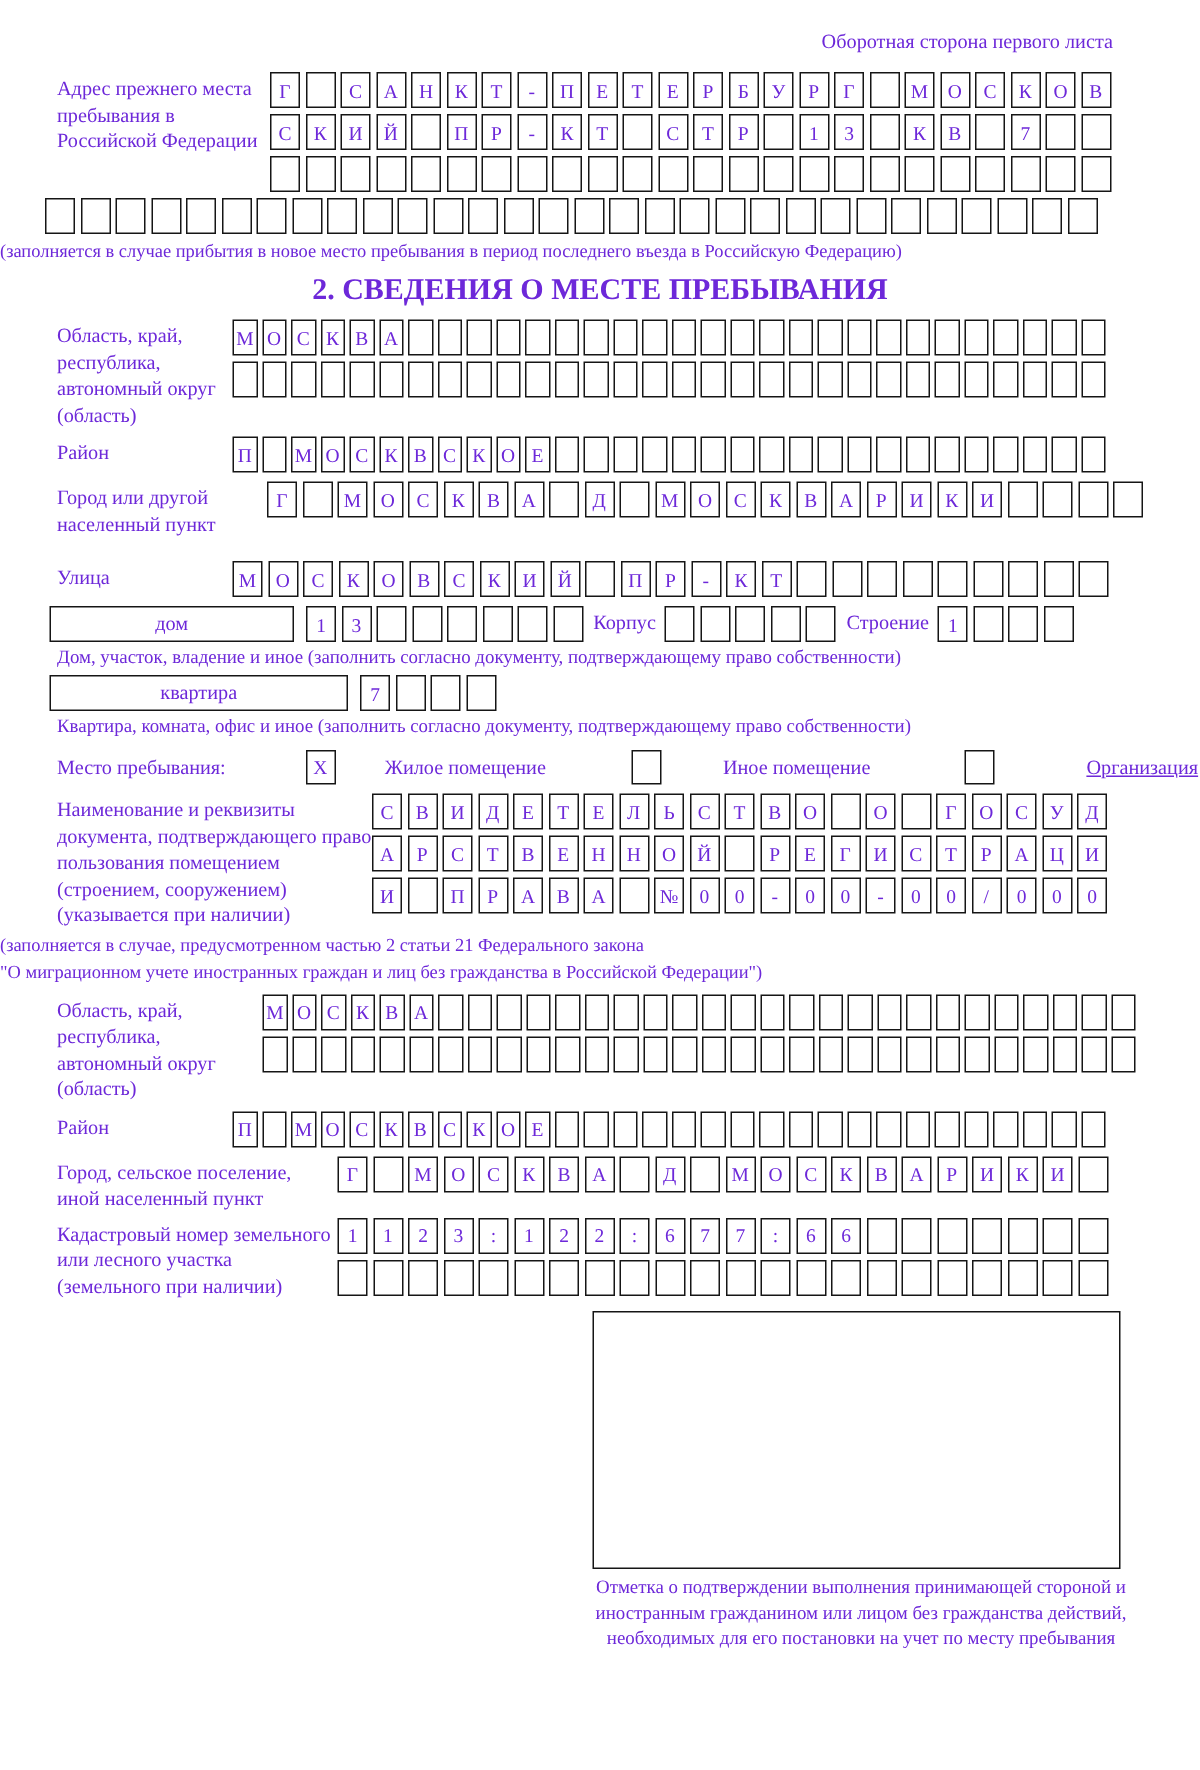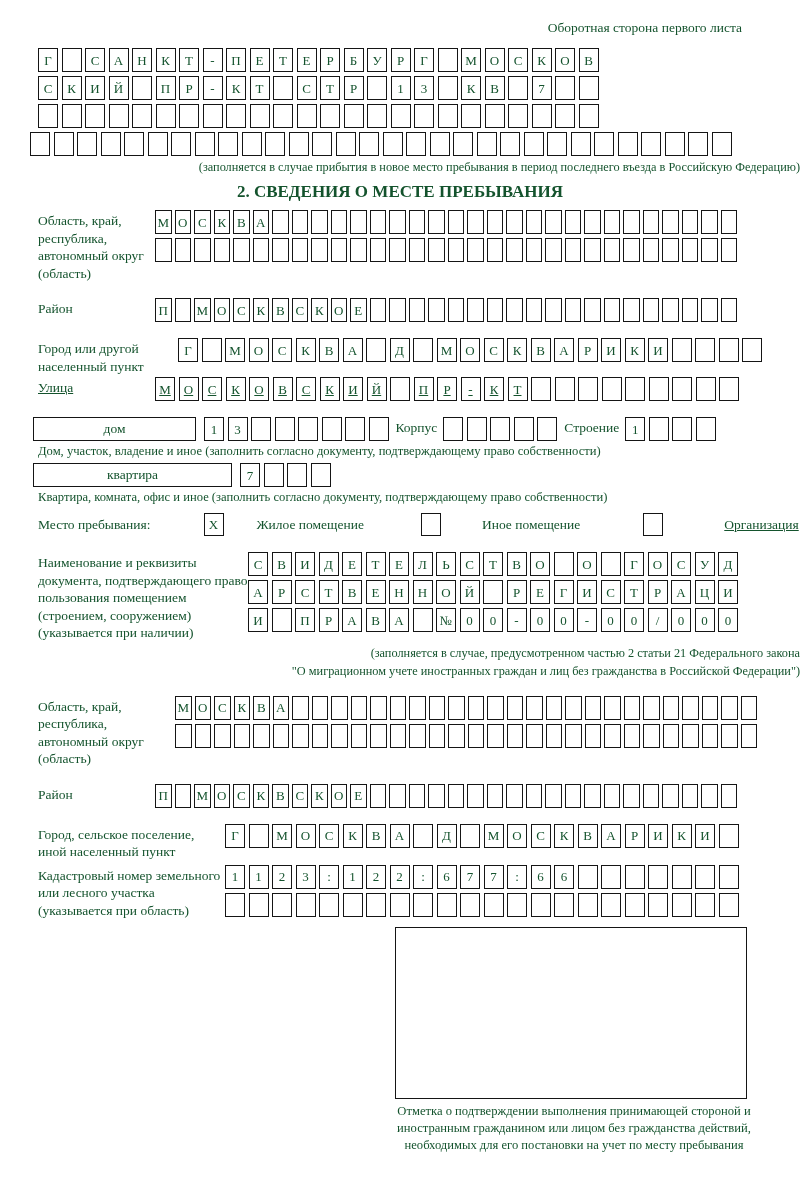--- a/index.html
+++ b/index.html
@@ -1,39 +1,39 @@
 <!DOCTYPE html>
 <html><head>
 <meta charset="utf-8">
 <style>
   html,body{margin:0;padding:0;background:#fff;}
   .page{
-    width:800px;height:1180px;background:#ffffff;color:#14532d;
+    width:800px;height:1180px;background:#ffffff;color:#6d28d9;
     font-family:"Liberation Serif","DejaVu Serif",serif;
     position:relative;overflow:hidden;box-sizing:border-box;padding-top:14px;
   }
   .hdr{ text-align:right;padding:6px 58px 12px 0;font-size:13.5px; }
 
   .fblock{ display:flex;align-items:flex-start;margin-left:38px; }
   .flabel{ font-size:13.5px;line-height:17.5px;padding-top:2px;flex:0 0 auto;box-sizing:border-box; }
 
   .rows{ display:flex;flex-direction:column;gap:4px; }
   .crow{ display:flex;gap:3.5px; }
   .crow.sm{ gap:3px; }
   .cbox{
     box-sizing:border-box;flex:0 0 auto;width:20px;height:24px;
     border:1.5px solid #151515;display:flex;align-items:center;justify-content:center;
     font-size:13px;line-height:1;background:#fff;
   }
   .crow.sm .cbox{ width:16.5px; }
 
-  .note{ font-size:12.3px;text-align:right;margin:4px 0 3px; line-height:1.25;}
+  .note{ font-size:12.3px;text-align:left;margin:4px 0 3px; line-height:1.25;}
   .note-left{ font-size:12.6px;margin:3px 0 4px 38px; }
-  .h2{ font-size:17px;font-weight:bold;text-align:center;margin:7px 0 8px; }
-  .h3{ font-size:14.5px;font-weight:bold;text-align:center;margin:10px 0 6px; } .mt6{ margin-top:16px; }
+  .h2{ font-size:20px;font-weight:bold;text-align:center;margin:7px 0 8px; }
+  .h3{ font-size:14.5px;font-weight:bold;text-align:center;margin:10px 0 6px; } .mt6{ margin-top:6px; }
 
   .hrow{ display:flex;align-items:flex-start;margin-left:33px;font-size:13.5px; }
   .wide-cell{
     box-sizing:border-box;border:1.5px solid #151515;height:24px;
     display:flex;align-items:center;justify-content:center;font-size:13.5px;flex:0 0 auto;
   }
   .inline-lbl{ padding-top:3px;flex:0 0 auto; }
 
   .chkrow{ display:flex;align-items:center;margin-left:38px;font-size:13.5px;margin-top:8px;gap:31px; }
   .chk{
@@ -44,20 +44,21 @@
   .stampnote{ margin-left:385px;width:378px;text-align:center;font-size:12.6px;line-height:1.35;margin-top:4px; }
 </style>
 </head>
 <body>
 
 <div class="page">
 
   <div class="hdr">Оборотная сторона первого листа</div>
 
   <div class="fblock">
+    <div class="flabel" style="width:142px;">Адрес прежнего места пребывания в Российской Федерации</div>
     <div class="rows">
       <div class="crow">
           <span class="cbox">Г</span>
           <span class="cbox"></span>
           <span class="cbox">С</span>
           <span class="cbox">А</span>
           <span class="cbox">Н</span>
           <span class="cbox">К</span>
           <span class="cbox">Т</span>
           <span class="cbox">-</span>
@@ -298,21 +299,21 @@
         <span class="cbox">И</span>
         <span class="cbox">К</span>
         <span class="cbox">И</span>
         <span class="cbox"></span>
         <span class="cbox"></span>
         <span class="cbox"></span>
         <span class="cbox"></span>
       </div>
   </div>
 
-  <div class="fblock" style="margin-top:2px;text-decoration:underline;">
+  <div class="fblock" style="margin-top:16px;">
     <div class="flabel" style="width:117px;">Улица</div>
     <div class="crow">
         <span class="cbox">М</span>
         <span class="cbox">О</span>
         <span class="cbox">С</span>
         <span class="cbox">К</span>
         <span class="cbox">О</span>
         <span class="cbox">В</span>
         <span class="cbox">С</span>
         <span class="cbox">К</span>
@@ -593,21 +594,21 @@
         <span class="cbox">А</span>
         <span class="cbox">Р</span>
         <span class="cbox">И</span>
         <span class="cbox">К</span>
         <span class="cbox">И</span>
         <span class="cbox"></span>
       </div>
   </div>
 
   <div class="fblock" style="margin-top:4px;">
-    <div class="flabel" style="width:187px;">Кадастровый номер земельного или лесного участка (указывается при область)</div>
+    <div class="flabel" style="width:187px;">Кадастровый номер земельного или лесного участка (земельного при наличии)</div>
     <div class="rows">
       <div class="crow">
           <span class="cbox">1</span>
           <span class="cbox">1</span>
           <span class="cbox">2</span>
           <span class="cbox">3</span>
           <span class="cbox">:</span>
           <span class="cbox">1</span>
           <span class="cbox">2</span>
           <span class="cbox">2</span>

